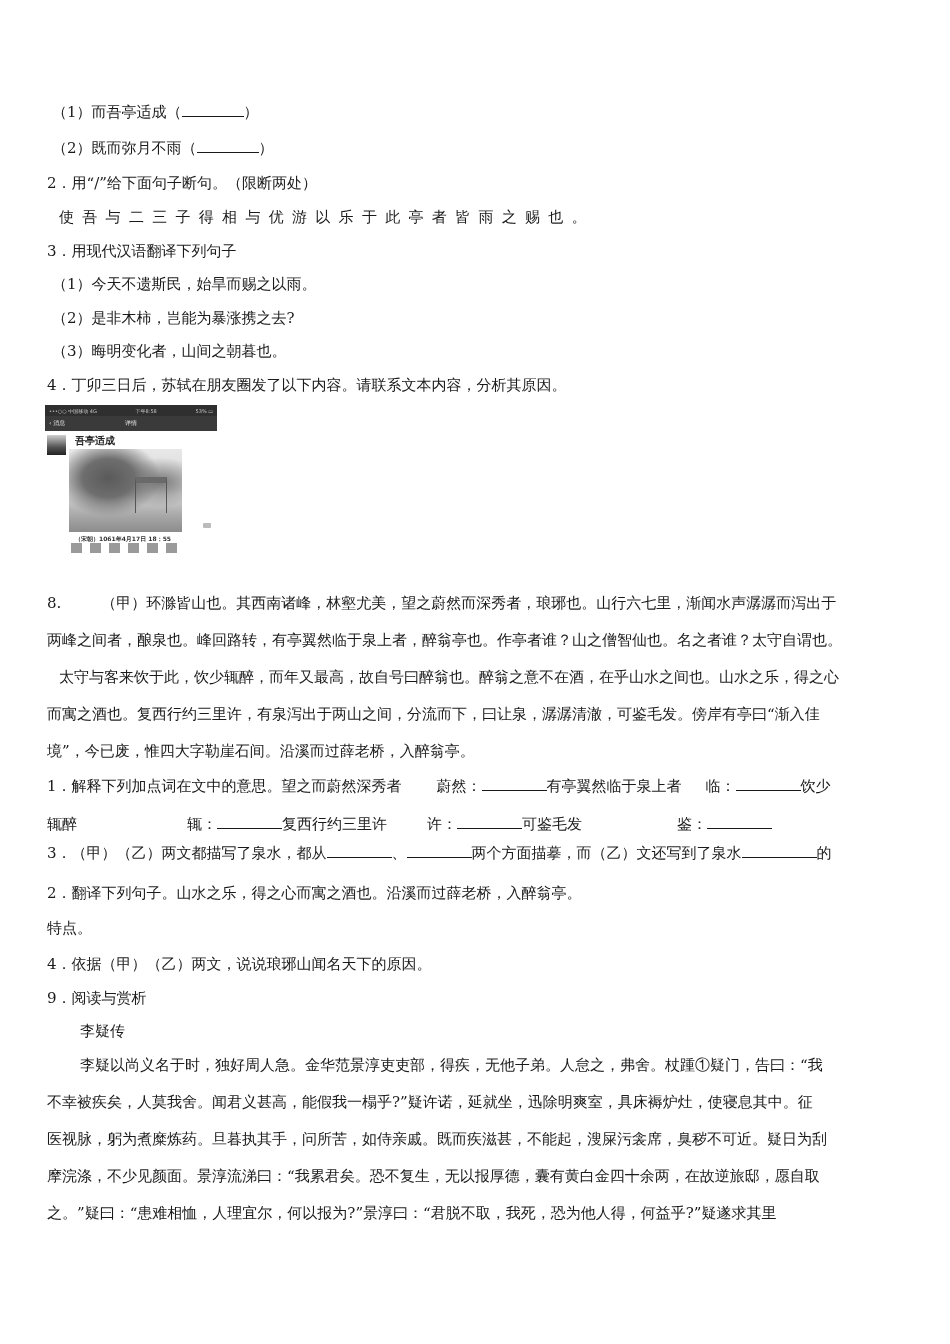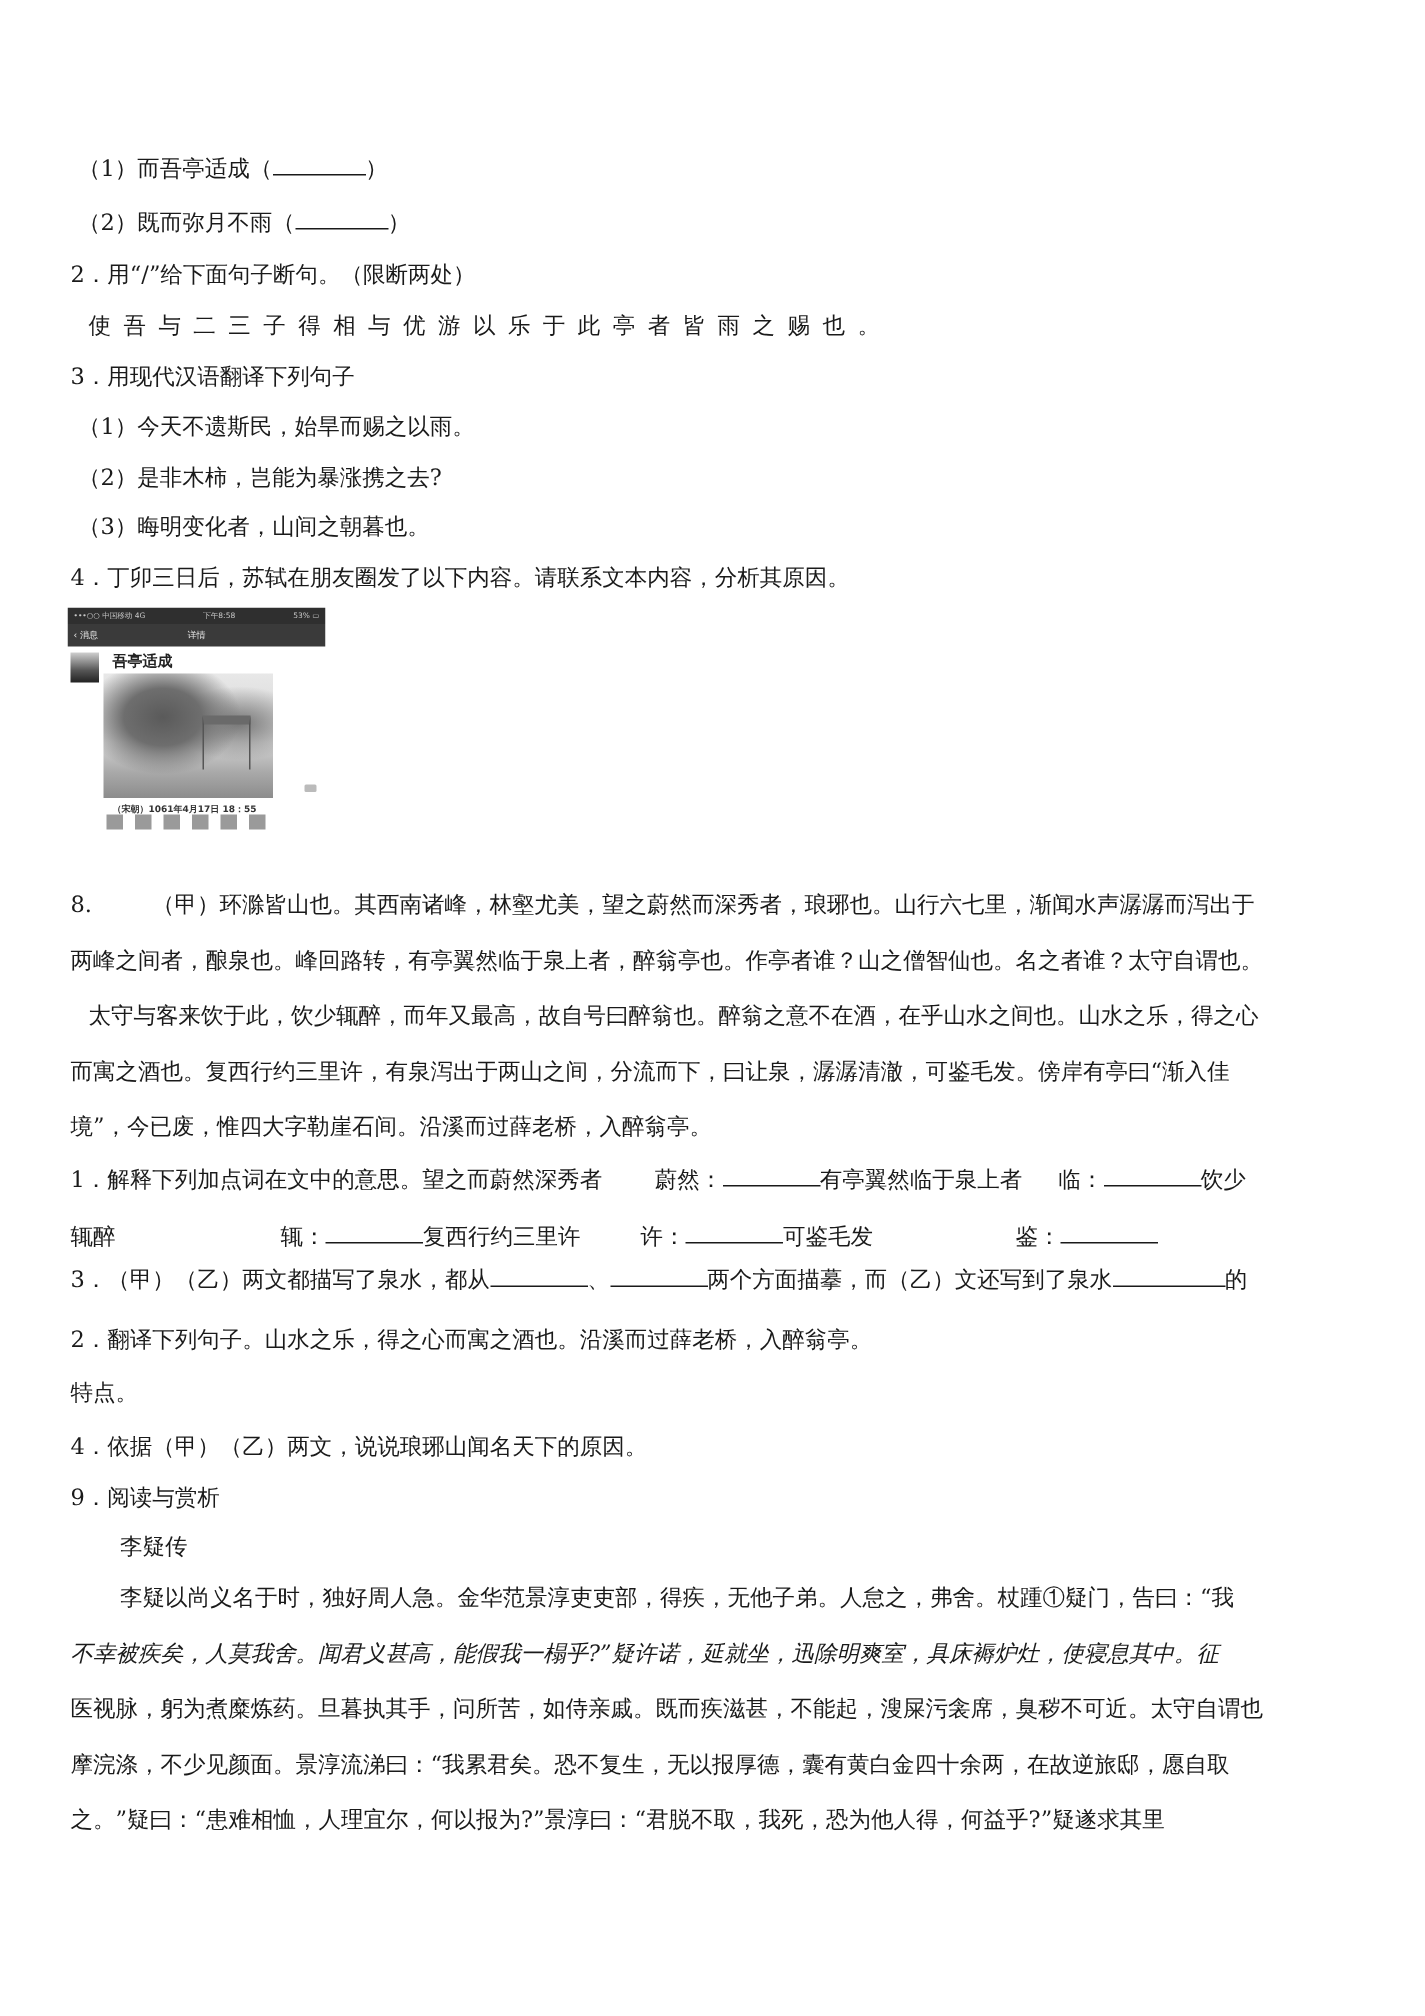--- a/index.html
+++ b/index.html
@@ -131,16 +131,16 @@
 <div class="line" style="top:848px;margin-top:35px;">2．翻译下列句子。山水之乐，得之心而寓之酒也。沿溪而过薛老桥，入醉翁亭。</div>
 <div class="line" style="top:842px;">
   <span>3．（甲）（乙）两文都描写了泉水，都从</span><span class="blank" style="width:65px;"></span><span>、</span><span class="blank" style="width:65px;"></span><span>两个方面描摹，而（乙）文还写到了泉水</span><span class="blank" style="width:75px;"></span><span>的</span>
 </div>
 <div class="line" style="top:918px;">特点。</div>
 <div class="line" style="top:954px;">4．依据（甲）（乙）两文，说说琅琊山闻名天下的原因。</div>
 
 <div class="line" style="top:988px;">9．阅读与赏析</div>
 <div class="line" style="top:1021px; left:80px;">李疑传</div>
 <div class="line" style="top:1055px; left:80px;">李疑以尚义名于时，独好周人急。金华范景淳吏吏部，得疾，无他子弟。人怠之，弗舍。杖踵①疑门，告曰：“我</div>
-<div class="line" style="top:1092px;font-style:italic;">不幸被疾矣，人莫我舍。闻君义甚高，能假我一榻乎?”疑许诺，延就坐，迅除明爽室，具床褥炉灶，使寝息其中。征</div>
-<div class="line" style="top:1129px;">医视脉，躬为煮糜炼药。旦暮执其手，问所苦，如侍亲戚。既而疾滋甚，不能起，溲屎污衾席，臭秽不可近。太守自谓也</div>
+<div class="line" style="top:1092px;">不幸被疾矣，人莫我舍。闻君义甚高，能假我一榻乎?”疑许诺，延就坐，迅除明爽室，具床褥炉灶，使寝息其中。征</div>
+<div class="line" style="top:1129px;">医视脉，躬为煮糜炼药。旦暮执其手，问所苦，如侍亲戚。既而疾滋甚，不能起，溲屎污衾席，臭秽不可近。疑日为刮</div>
 <div class="line" style="top:1166px;">摩浣涤，不少见颜面。景淳流涕曰：“我累君矣。恐不复生，无以报厚德，囊有黄白金四十余两，在故逆旅邸，愿自取</div>
 <div class="line" style="top:1203px;">之。”疑曰：“患难相恤，人理宜尔，何以报为?”景淳曰：“君脱不取，我死，恐为他人得，何益乎?”疑遂求其里</div>
 
 </body></html>

